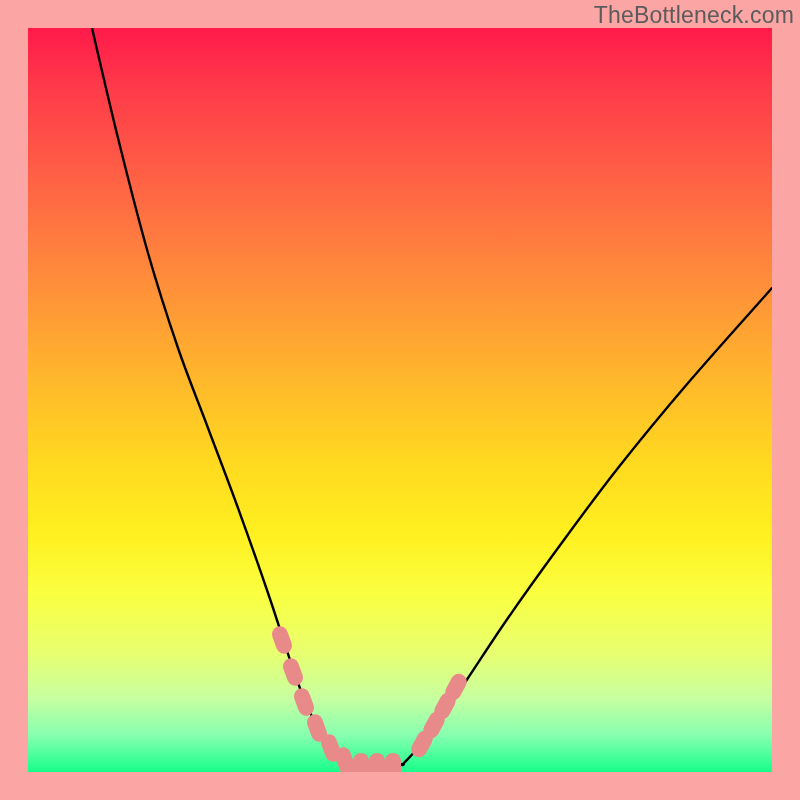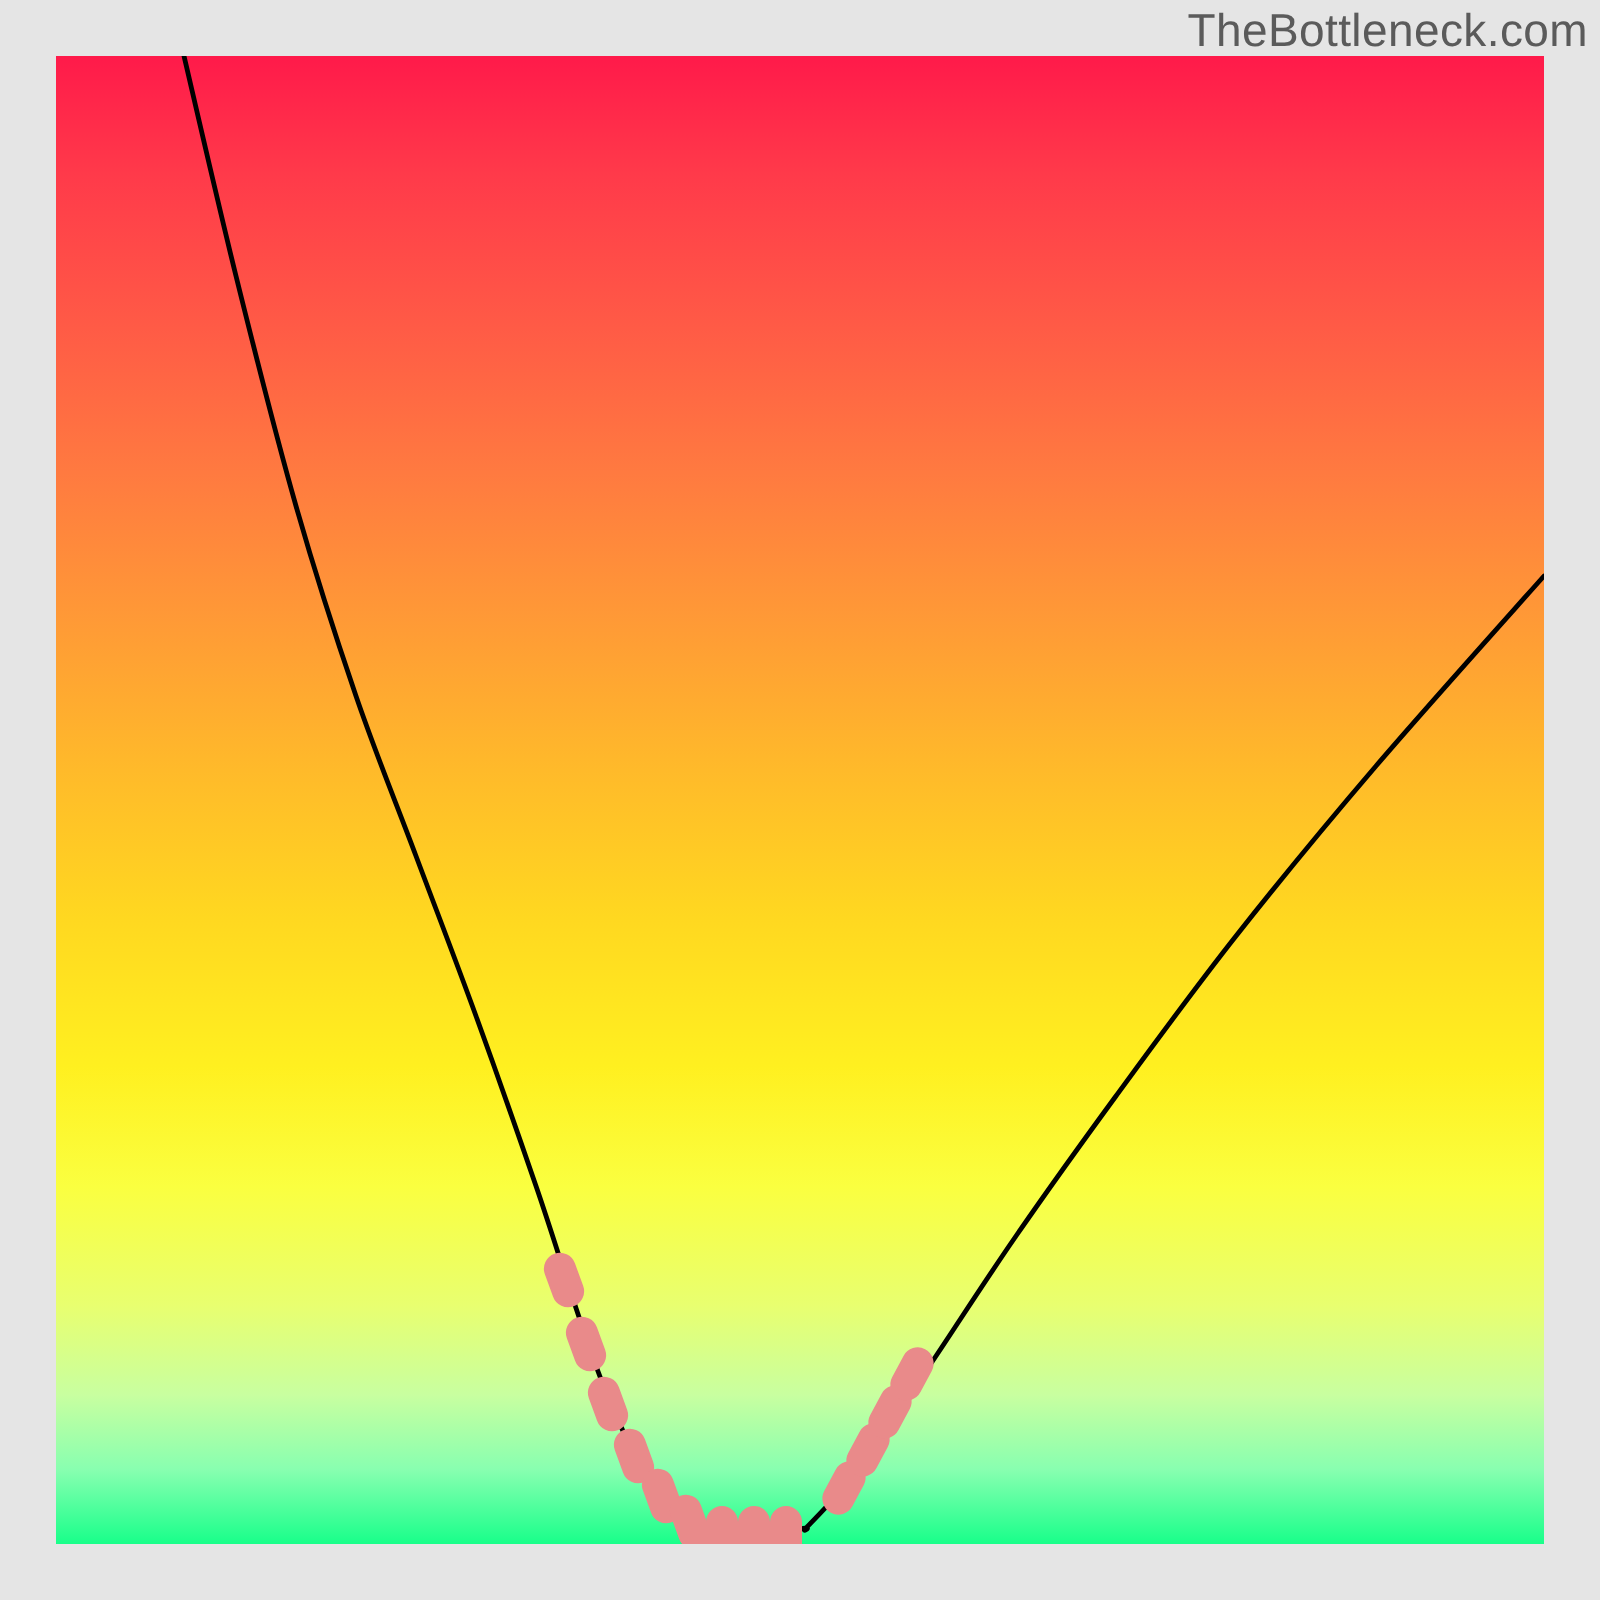--- a/index.html
+++ b/index.html
@@ -1,21 +1,21 @@
 <!DOCTYPE html>
 <html><head>
 <meta charset="utf-8">
 <style>
   * { margin: 0; padding: 0; box-sizing: border-box; }
   html, body { width: 800px; height: 800px; overflow: hidden; background: #000; }
   .frame {
     position: relative;
     width: 800px;
     height: 800px;
-    background: #e5e5e5;
+    background: #fca5a5;
   }
   .plot-area {
     position: absolute;
     left: 28px;
     top: 28px;
     width: 744px;
     height: 744px;
     background: linear-gradient(to bottom,
       #ff1a4a 0%,
       #ff3a4a 8%,

